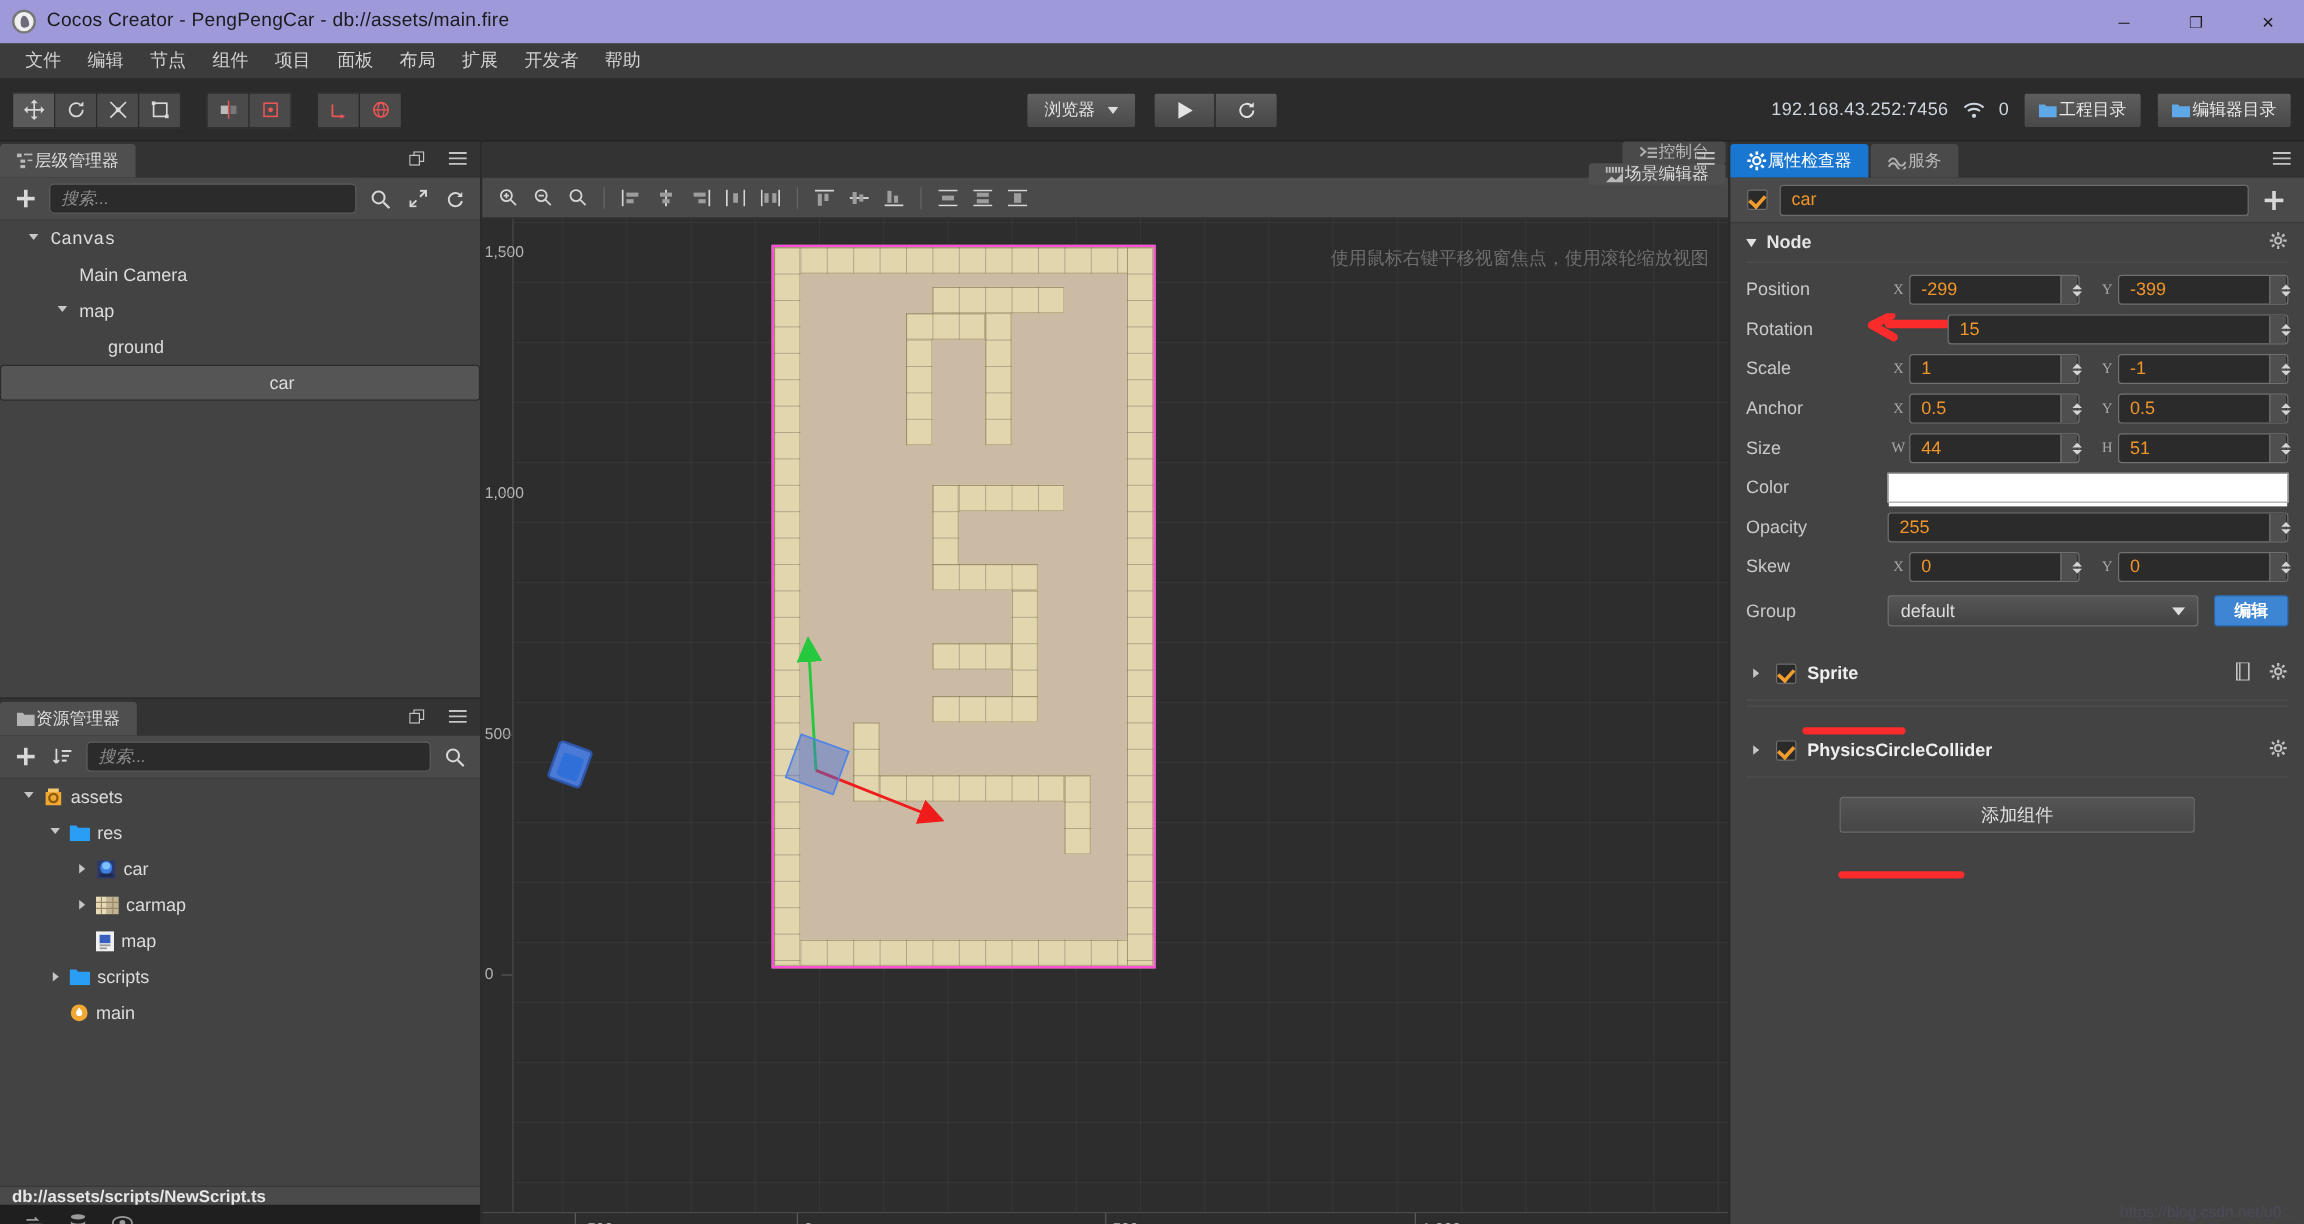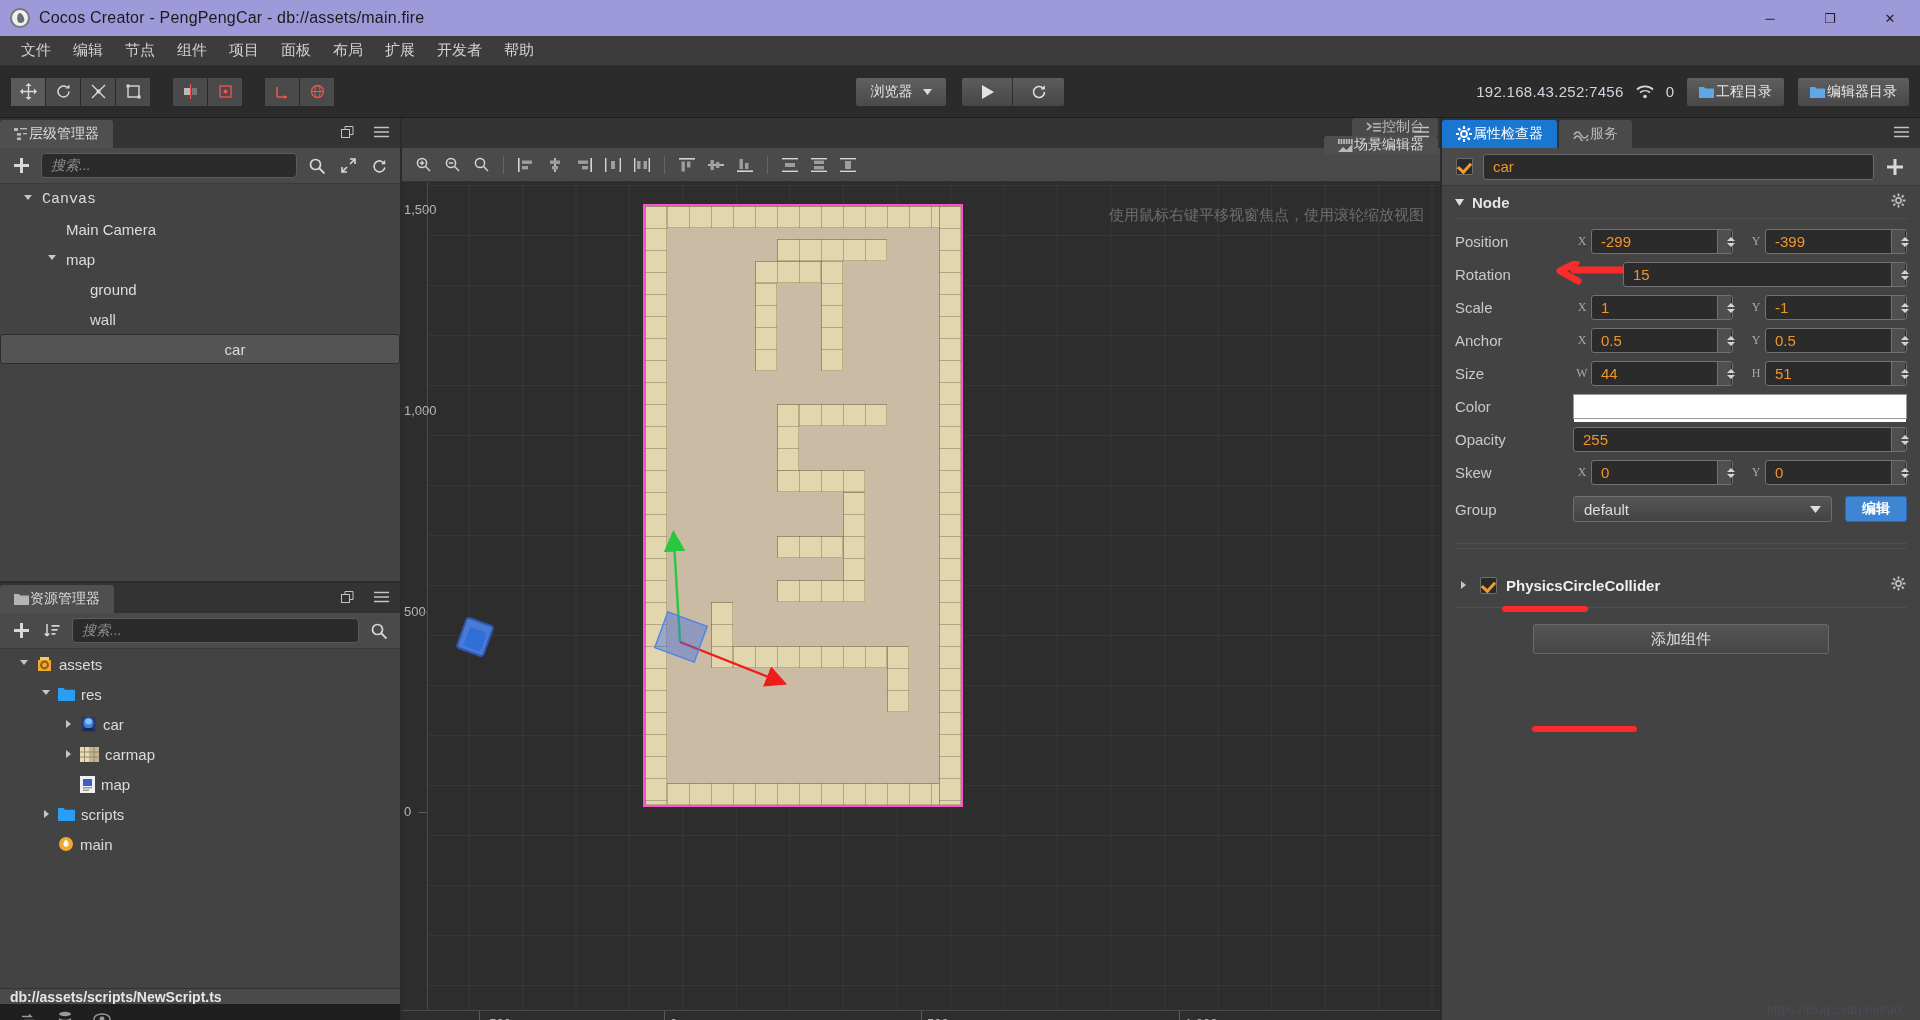--- a/index.html
+++ b/index.html
@@ -520,24 +520,20 @@
           <div class="trow" style="padding-left: 44px;">
             <span class="arrow open">
               <b></b>
             </span>
             <span style="margin-left: 6px;">map</span>
           </div>
           <div class="trow" style="padding-left: 68px;">
             <span class="arrow"></span>
             <span style="margin-left: 6px;">ground</span>
           </div>
-          <div class="trow" style="padding-left: 68px;">
-            <span class="arrow"></span>
-            <span style="margin-left: 6px;">wall</span>
-          </div>
           <div class="trow sel" style="padding-left: 44px;">
             <span class="arrow"></span>
             <span style="margin-left: 6px;">car</span>
           </div>
         </div>
     </div>
 
     <div id="assets">
       <div class="panel-tabs">
         <div class="ptab act">
@@ -1110,20 +1106,43 @@
           <span>default</span>
           <svg width="11" height="7" viewBox="0 0 11 7">
               <path d="M0 0h11L5.5 7z" fill="#ddd"></path>
             </svg>
         </div>
         <div class="bluebtn">编辑</div>
       </div>
 
       <div style="margin-top:14px;position:relative;">
 
+        <div class="comprow">
+          <span class="arrow">
+              <b></b>
+            </span>
+          <div class="chk on"></div>
+          <span class="cname">Sprite</span>
+          <span class="icons">
+            <span>
+              <svg width="14" height="15" viewBox="0 0 14 15">
+                  <path d="M1 0h10v15H1z" fill="none" stroke="#c2c2c2" stroke-width="1.4"></path>
+                  <path d="M3.5 0v15" stroke="#c2c2c2" stroke-width="1.2"></path>
+                </svg>
+            </span>
+            <span>
+              <svg width="15" height="15" viewBox="0 0 16 16">
+                  <circle cx="8" cy="8" r="2.8" fill="none" stroke="#c2c2c2" stroke-width="1.7"></circle>
+                  <g stroke="#c2c2c2" stroke-width="2">
+                    <path d="M8 0.5v3M8 12.5v3M0.5 8h3M12.5 8h3M2.5 2.5l2 2M11.5 11.5l2 2M13.5 2.5l-2 2M4.5 11.5l-2 2"></path>
+                  </g>
+                </svg>
+            </span>
+          </span>
+        </div>
         <div class="compdiv"></div>
 
         <div class="compdiv"></div>
         <div class="redmark" style="left:60px;top:63px;width:86px;height:6px;"></div>
 
         <div class="comprow" style="margin-top:18px;">
           <span class="arrow">
               <b></b>
             </span>
           <div class="chk on"></div>

